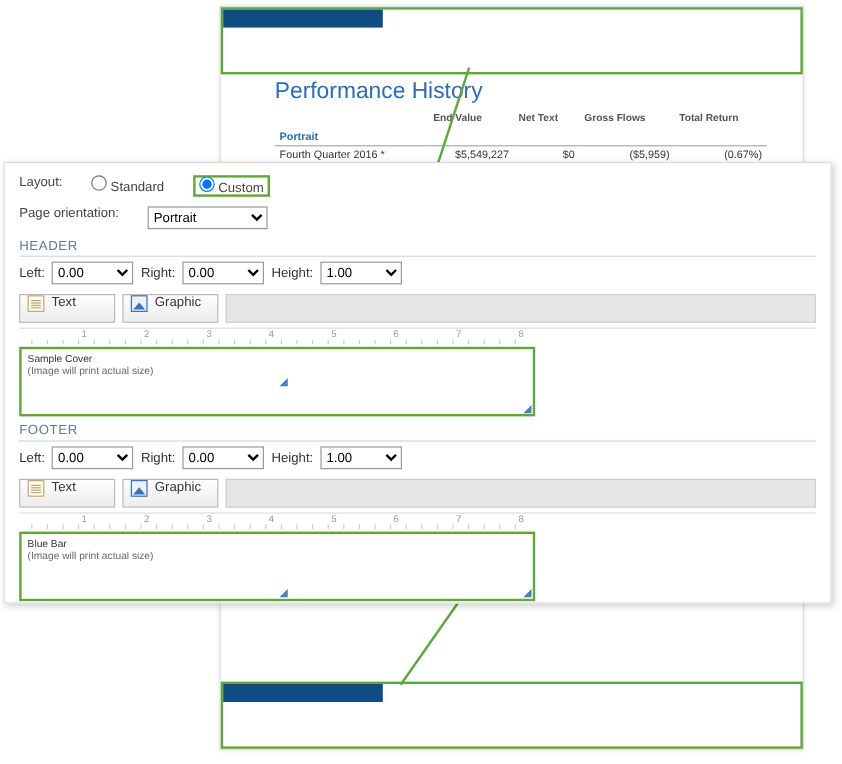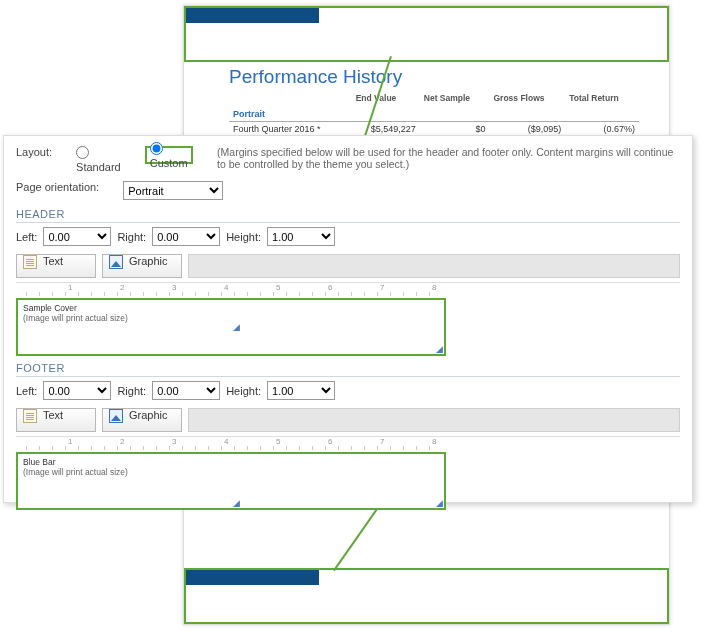--- a/index.html
+++ b/index.html
@@ -85,32 +85,32 @@
   <div class="header-callout">
     <div class="blue-bar-top"></div>
   </div>
   <div class="page-title">Performance History</div>
 
   <table class="tbl">
     <tbody>
         <tr>
       <th></th>
       <th>End Value</th>
-      <th>Net Sample</th>
+      <th>Net Text</th>
       <th>Gross Flows</th>
       <th>Total Return</th>
     </tr>
     <tr class="section">
           <td colspan="5">Portrait</td>
         </tr>
     <tr>
       <td>Fourth Quarter 2016 *</td>
       <td>$5,549,227</td>
       <td>$0</td>
-      <td>($9,095)</td>
+      <td>($5,959)</td>
       <td>(0.67%)</td>
     </tr>
     <tr class="alt">
       <td>Third Quarter 2016</td>
       <td>$5,591,800</td>
       <td>$0</td>
       <td>($8,732)</td>
       <td>3.34%</td>
     </tr>
   </tbody>
@@ -131,21 +131,20 @@
     <label>
       <input type="radio" name="layout" style="">
       <span>Standard</span>
     </label>
     <span class="radio-hl">
       <label>
         <input type="radio" name="layout" checked="" style="">
         <span>Custom</span>
       </label>
     </span>
-    <span class="hint">(Margins specified below will be used for the header and footer only. Content margins will continue to be controlled by the theme you select.)</span>
   </div>
 
   <div class="row">
     <span class="lbl">Page orientation:</span>
     <select class="sel" style="width:100px">
       <option>Portrait</option>
     </select>
   </div>
 
   <div class="section-hdr">HEADER</div>

